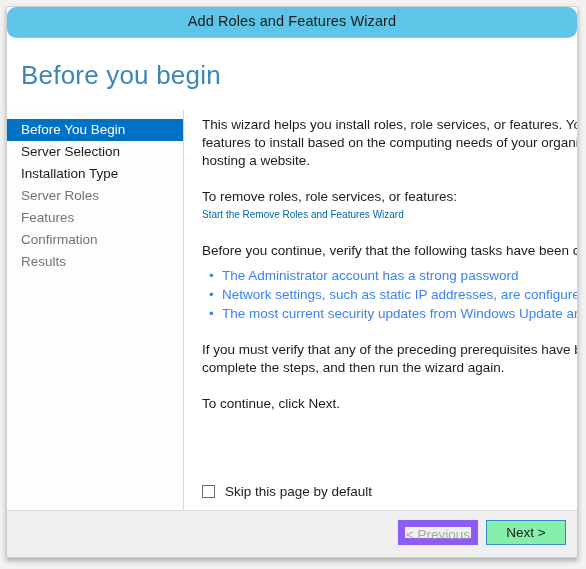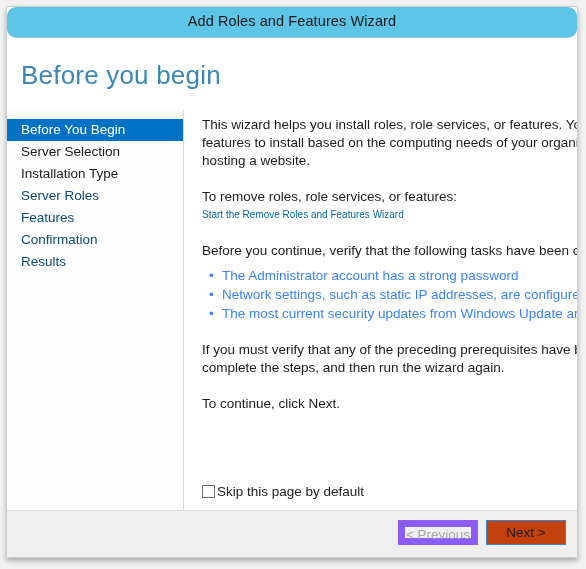--- a/index.html
+++ b/index.html
@@ -88,21 +88,21 @@
     font-size: 13.5px;
     color: #1c1c1c;
     white-space: nowrap;
     cursor: default;
   }
   .nav-item.selected {
     background: #0072c6;
     color: #ffffff;
   }
   .nav-item.disabled {
-    color: #0c4a6e;
+    color: #737373;
   }
 
   
   #content {
     position: absolute;
     left: 178px;
     top: 0;
     right: 0;
     height: 100%;
     overflow: hidden;
@@ -158,21 +158,21 @@
   }
   #skip-checkbox {
     width: 13px;
     height: 13px;
     border: 1px solid #6b6b6b;
     background: #ffffff;
     box-sizing: border-box;
     cursor: pointer;
   }
   #skip-label {
-    margin-left: 2px;
+    margin-left: 10px;
     font-size: 13.5px;
     color: #1c1c1c;
     white-space: nowrap;
     cursor: default;
   }
 
   
   #footer {
     position: absolute;
     left: 0;
@@ -198,21 +198,21 @@
   #btn-previous {
     right: 99px;
     border: 7px solid #8b5cf6;
     color: #a8a8a8;
     background: #f0f0f0;
   }
   #btn-next {
     right: 11px;
     border: 1px solid #2f8ad6;
     color: #1c1c1c;
-    background: #c2410c;
+    background: #86efac;
   }
 </style>
 </head>
 <body>
 
 <div id="window-frame">
 
   <div id="title-bar">
     <div id="title-bar-text">Add Roles and Features Wizard</div>
   </div>

